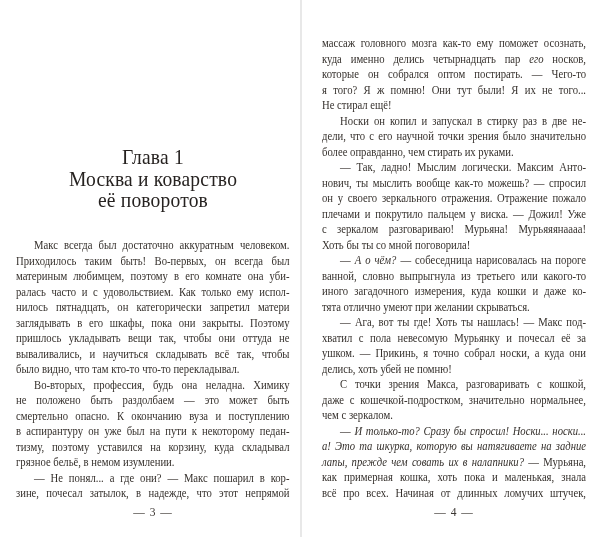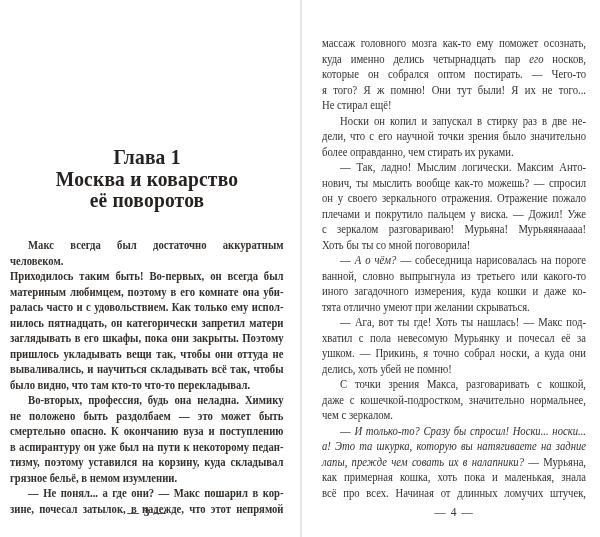--- a/index.html
+++ b/index.html
@@ -3,21 +3,21 @@
 <meta charset="utf-8">
 <style>
   html,body{margin:0;padding:0;}
   body{
     width:600px;height:537px;position:relative;overflow:hidden;
     background:#ffffff;
     font-family:"Liberation Serif","DejaVu Serif",serif;
     color:#35302c;
   }
   .page{position:absolute;top:0;height:450px;}
-  .page-left{left:10px;width:274px;font-weight:bold;}
+  .page-left{left:16px;width:274px;}
   .page-right{left:322px;width:264px;}
   .spine{position:absolute;left:300px;top:0;width:2px;height:537px;background:#e8e8e8;}
 
   .chapter-title{
     position:absolute;top:147px;left:0;width:274px;text-align:center;
     font-size:21px;line-height:21.5px;color:#262220;
     transform:scaleX(0.93);transform-origin:50% 0;letter-spacing:0.2px;
   }
 
   .body-text{

